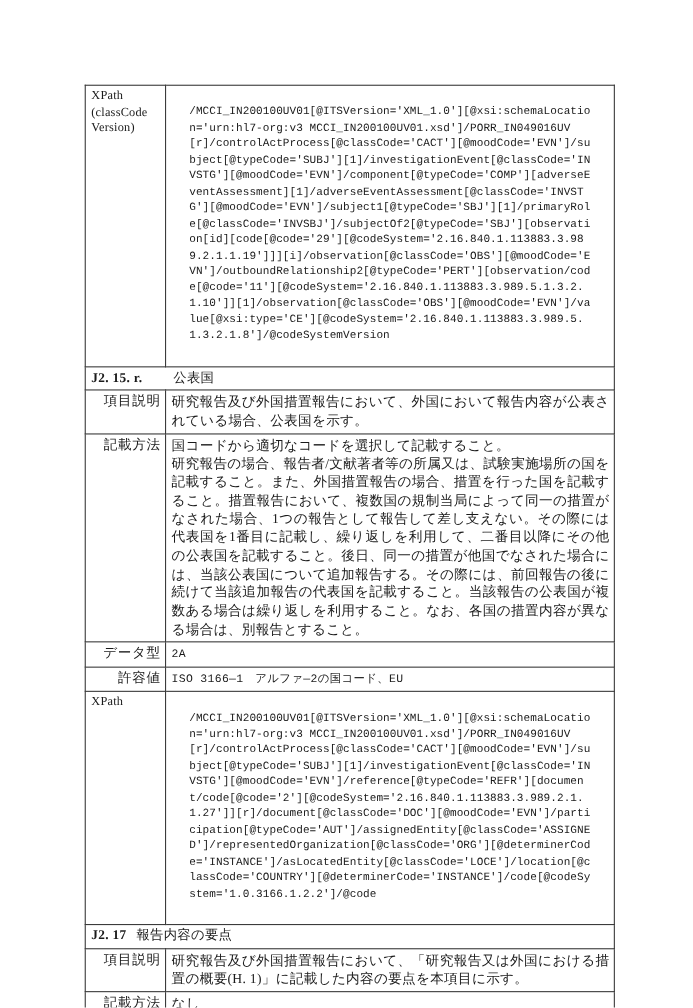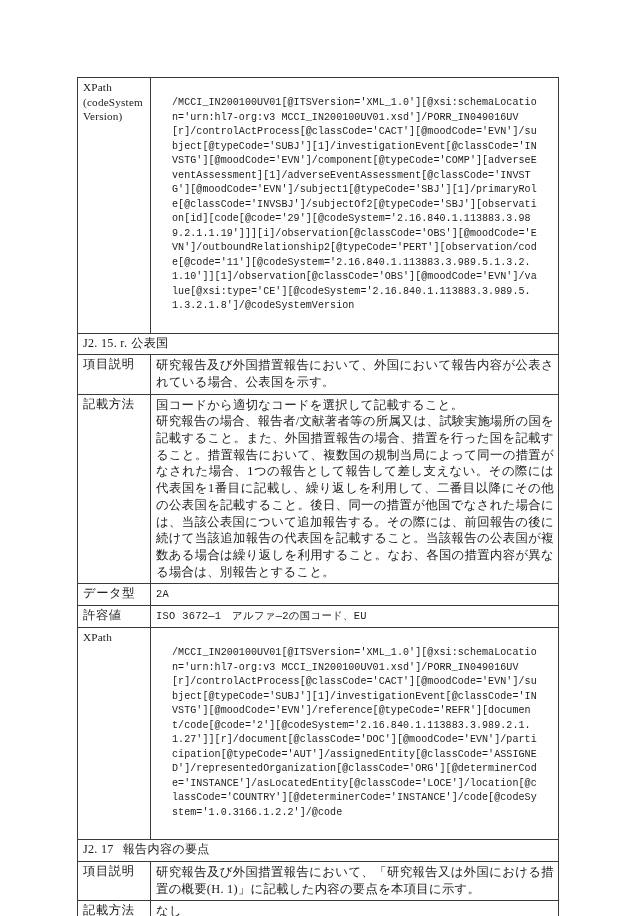--- a/index.html
+++ b/index.html
@@ -46,20 +46,21 @@
   
   .label-cell {
     font-size: 11.2px;
     letter-spacing: 0.2px;
     white-space: normal;
     word-break: break-all;
   }
   .label-cell.jp {
     font-size: 12.3px;
     letter-spacing: 0.6px;
+    text-align: right;
   }
 
   
   .value-cell {
     font-size: 12.3px;
     letter-spacing: 0.35px;
   }
 
   
   .xpath {
@@ -99,27 +100,28 @@
     padding-bottom: 3px;
   }
   .section-head {
     font-size: 12.1px;
     letter-spacing: 0.3px;
     white-space: nowrap;
   }
   .section-head .num {
     font-family: "Liberation Serif", serif;
     display: inline-block;
+    font-weight: bold;
   }
   .section-head .title {
     display: inline-block;
   }
   
   .section-head .title.col-aligned {
-    margin-left: 4px;
+    margin-left: 28px;
   }
   
   .section-head .title.inline {
     margin-left: 9px;
   }
 </style>
 </head>
 <body>
 
 <div class="page">
@@ -127,21 +129,21 @@
   <table class="spec-table">
     <colgroup>
       <col class="c-label">
       <col class="c-value">
     </colgroup>
     <tbody>
 
       <tr>
         <td class="label-cell">
           <div>XPath</div>
-          <div>(codeSystem</div>
+          <div>(classCode</div>
           <div>Version)</div>
         </td>
         <td class="value-cell">
           <div class="xpath">/MCCI_IN200100UV01[@ITSVersion='XML_1.0'][@xsi:schemaLocation='urn:hl7-org:v3 MCCI_IN200100UV01.xsd']/PORR_IN049016UV[r]/controlActProcess[@classCode='CACT'][@moodCode='EVN']/subject[@typeCode='SUBJ'][1]/investigationEvent[@classCode='INVSTG'][@moodCode='EVN']/component[@typeCode='COMP'][adverseEventAssessment][1]/adverseEventAssessment[@classCode='INVSTG'][@moodCode='EVN']/subject1[@typeCode='SBJ'][1]/primaryRole[@classCode='INVSBJ']/subjectOf2[@typeCode='SBJ'][observation[id][code[@code='29'][@codeSystem='2.16.840.1.113883.3.989.2.1.1.19']]][i]/observation[@classCode='OBS'][@moodCode='EVN']/outboundRelationship2[@typeCode='PERT'][observation/code[@code='11'][@codeSystem='2.16.840.1.113883.3.989.5.1.3.2.1.10']][1]/observation[@classCode='OBS'][@moodCode='EVN']/value[@xsi:type='CE'][@codeSystem='2.16.840.1.113883.3.989.5.1.3.2.1.8']/@codeSystemVersion</div>
         </td>
       </tr>
 
       <tr class="section-row">
         <td class="section-head" colspan="2">
           <span class="num">J2. 15. r.</span><span class="title col-aligned">公表国</span>
@@ -174,21 +176,21 @@
         <td class="value-cell">
           <span class="ascii">2A</span>
         </td>
       </tr>
 
       <tr>
         <td class="label-cell jp">
           <span>許容値</span>
         </td>
         <td class="value-cell">
-          <span class="ascii">ISO 3672—1　アルファ—2の国コード、EU</span>
+          <span class="ascii">ISO 3166—1　アルファ—2の国コード、EU</span>
         </td>
       </tr>
 
       <tr>
         <td class="label-cell">
           <span>XPath</span>
         </td>
         <td class="value-cell">
           <div class="xpath">/MCCI_IN200100UV01[@ITSVersion='XML_1.0'][@xsi:schemaLocation='urn:hl7-org:v3 MCCI_IN200100UV01.xsd']/PORR_IN049016UV[r]/controlActProcess[@classCode='CACT'][@moodCode='EVN']/subject[@typeCode='SUBJ'][1]/investigationEvent[@classCode='INVSTG'][@moodCode='EVN']/reference[@typeCode='REFR'][document/code[@code='2'][@codeSystem='2.16.840.1.113883.3.989.2.1.1.27']][r]/document[@classCode='DOC'][@moodCode='EVN']/participation[@typeCode='AUT']/assignedEntity[@classCode='ASSIGNED']/representedOrganization[@classCode='ORG'][@determinerCode='INSTANCE']/asLocatedEntity[@classCode='LOCE']/location[@classCode='COUNTRY'][@determinerCode='INSTANCE']/code[@codeSystem='1.0.3166.1.2.2']/@code</div>
         </td>

